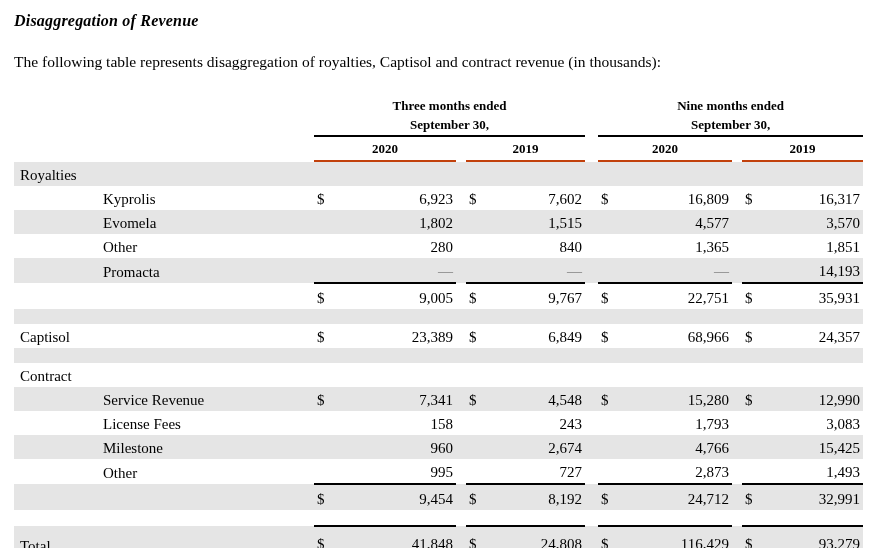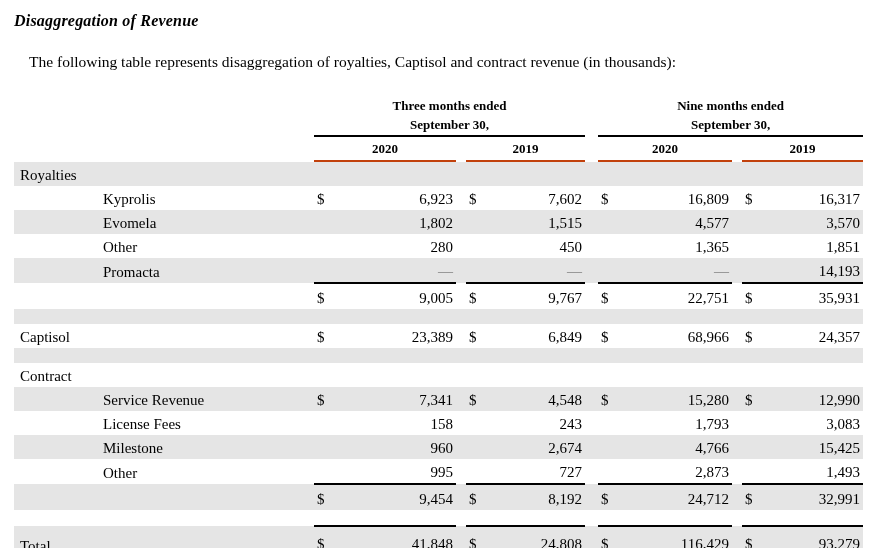--- a/index.html
+++ b/index.html
@@ -5,21 +5,21 @@
   html,body { margin:0; padding:0; }
   body {
     width:878px; height:548px; background:#ffffff; overflow:hidden;
     font-family:"Liberation Serif", serif; color:#000;
   }
   .doc { padding:8px 14px 0 14px; }
   .title {
     font-size:16px; font-weight:bold; font-style:italic;
     margin:4px 0 0 0; letter-spacing:0.2px;
   }
-  .intro { font-size:15.5px; margin:23px 0 25px 15px; }
+  .intro { font-size:15.5px; margin:23px 0 25px 0; }
 
   table.rev {
     border-collapse:collapse; table-layout:fixed;
     width:849px; font-size:15px;
   }
   td { padding:0 0 2px 0; vertical-align:bottom; overflow:hidden; white-space:nowrap; }
 
   
   .ph { text-align:center; font-weight:bold; font-size:13px;
         line-height:19px; border-bottom:2px solid #000; padding-bottom:1px; vertical-align:top; }
@@ -117,21 +117,21 @@
           <td></td>
           <td class="d"></td>
           <td class="v">3,570</td>
         </tr>
         <tr class="datarow">
           <td class="lbl ind">Other</td>
           <td class="d"></td>
           <td class="v">280</td>
           <td></td>
           <td class="d"></td>
-          <td class="v">450</td>
+          <td class="v">840</td>
           <td></td>
           <td class="d"></td>
           <td class="v">1,365</td>
           <td></td>
           <td class="d"></td>
           <td class="v">1,851</td>
         </tr>
         <tr class="shaded datarow">
           <td class="lbl ind">Promacta</td>
           <td class="d"></td>

